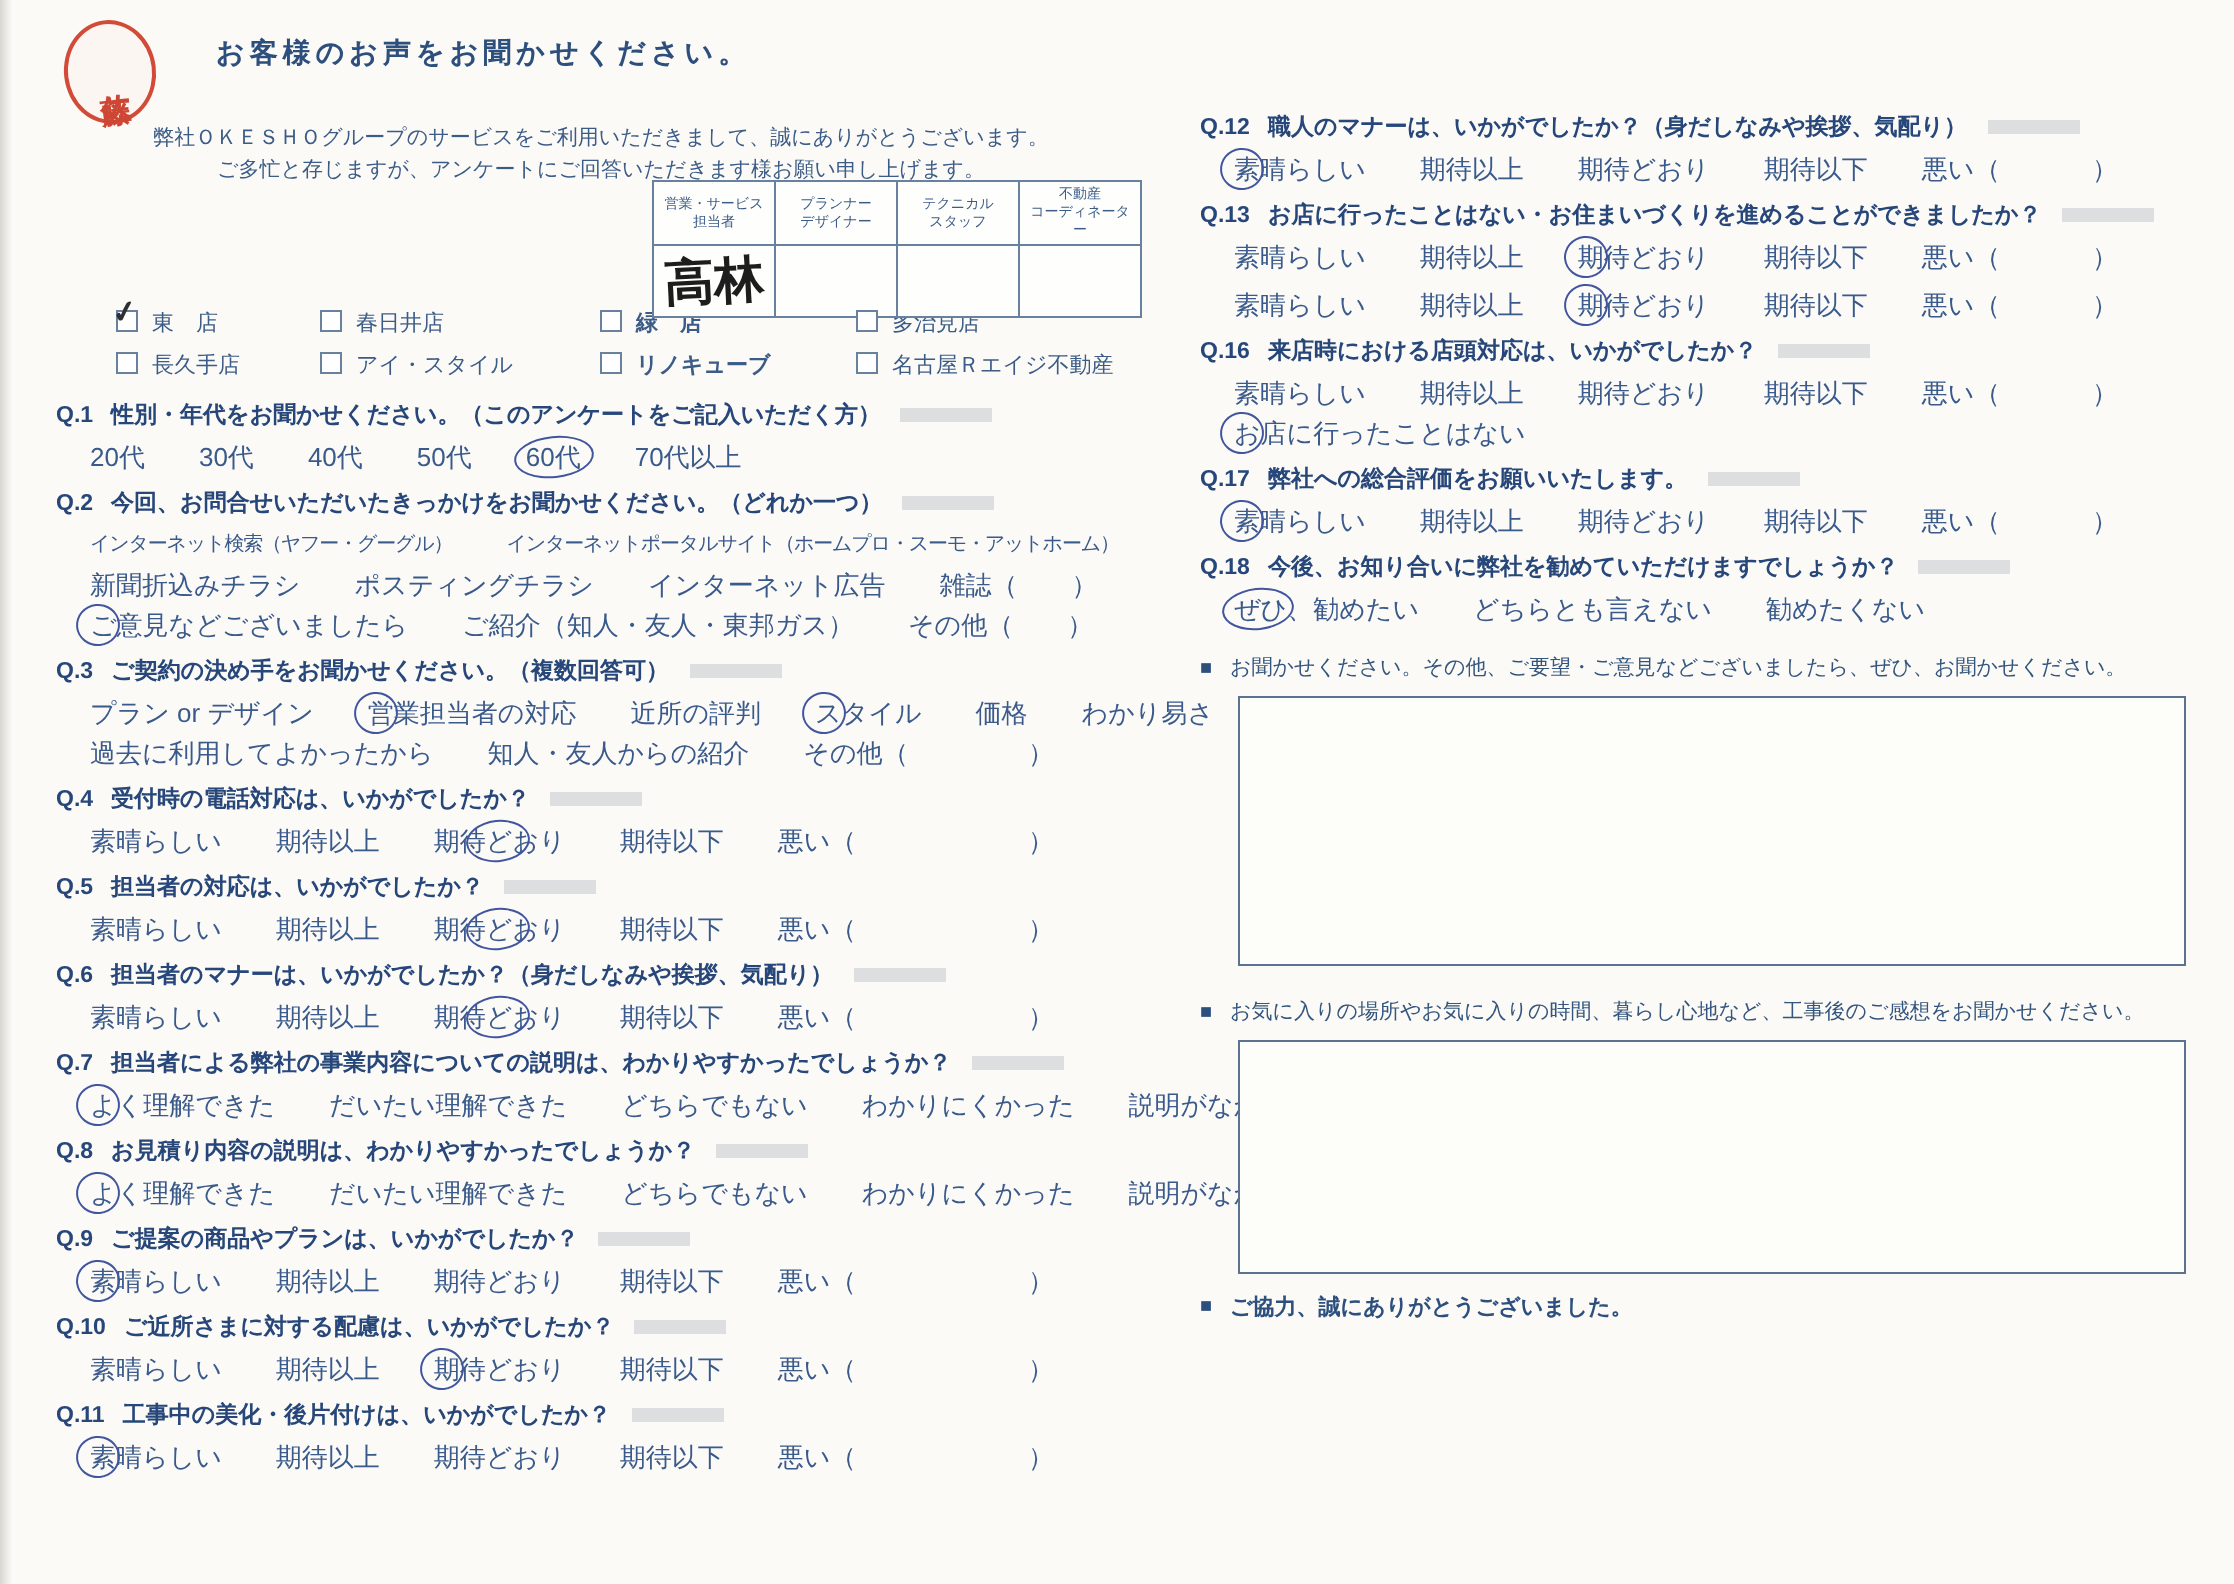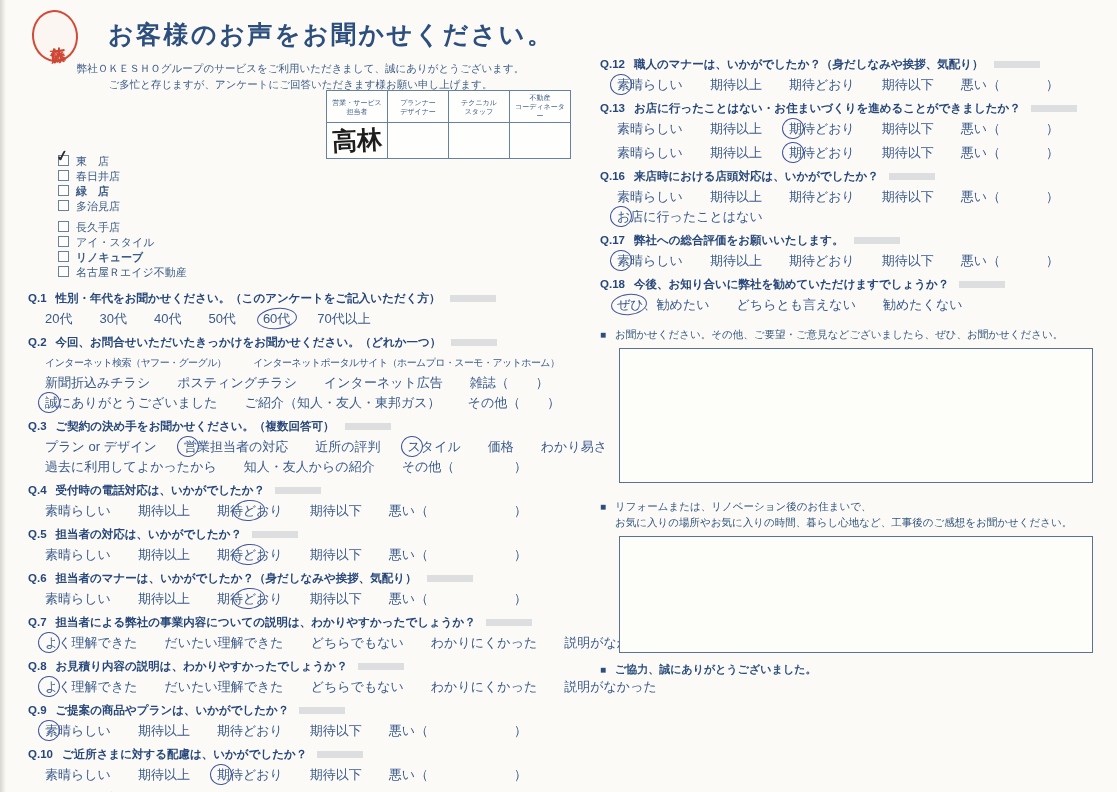--- a/index.html
+++ b/index.html
@@ -12,35 +12,35 @@
   .col-left{position:absolute;left:28px;top:10px;width:545px;}
   .col-right{position:absolute;left:600px;top:0;width:505px;padding-top:46px;}
 
   
   .header{position:relative;height:140px;}
   .stamp{position:absolute;left:4px;top:0;width:42px;height:48px;border:2px solid #d24a38;
          border-radius:50%;color:#ce4634;display:flex;align-items:center;justify-content:center;
          transform:rotate(-7deg);background:rgba(255,235,230,.25);}
   .stamp span{writing-mode:vertical-rl;font-family:"DejaVu Serif",serif;font-weight:bold;
          font-size:15px;letter-spacing:1px;line-height:1;}
-  .title{margin-left:80px;padding-top:8px;font-size:25px;font-weight:bold;color:#2d4f7e;
+  .title{margin-left:80px;padding-top:8px;font-size:14px;font-weight:bold;color:#2d4f7e;
          letter-spacing:2.5px;white-space:nowrap;}
-  .intro{text-align:center;font-size:10.5px;line-height:1.55;color:#3c5c88;margin-top:9px;}
+  .intro{text-align:center;font-size:10.5px;line-height:1.55;color:#3c5c88;margin-top:25px;}
 
   .staff-table{position:absolute;right:2px;top:80px;border-collapse:collapse;background:#fefefc;}
   .staff-table td{border:1px solid #68819f;}
   .staff-table .hd{font-size:7px;line-height:1.3;padding:2px 3px;text-align:center;
                    color:#3c5c88;width:54px;}
   .staff-table .val{height:33px;text-align:center;vertical-align:middle;}
   .handwriting{font-family:"DejaVu Serif",serif;font-size:25px;font-weight:bold;color:#1d1d1d;
                display:inline-block;transform:rotate(-3deg);}
 
   
   .stores{margin-top:4px;padding-left:30px;font-size:11px;color:#3c5c88;}
-  .stores-row{display:flex;margin-bottom:6px;white-space:nowrap;flex-direction:column;}
+  .stores-row{display:flex;margin-bottom:6px;white-space:nowrap;}
   .store{display:inline-block;}
   .stores-row .store:nth-child(1){width:102px;}
   .stores-row .store:nth-child(2){width:140px;}
   .stores-row .store:nth-child(3){width:128px;font-weight:bold;}
   .cb{display:inline-block;width:9px;height:9px;border:1px solid #68819f;margin-right:7px;
       position:relative;vertical-align:-1px;background:#fff;}
   .cb.checked::after{content:"\2713";position:absolute;left:-3px;top:-9px;font-size:15px;
       color:#2f2f2f;font-weight:bold;transform:rotate(-10deg);}
 
   
@@ -159,21 +159,21 @@
             </div>
             <div class="q-row">
               <span class="opt">新聞折込みチラシ</span>
               <span class="opt">ポスティングチラシ</span>
               <span class="opt">インターネット広告</span>
               <span class="opt">雑誌（</span>
               <span class="sp"></span>
               <span class="cp">）</span>
             </div>
             <div class="q-row">
-              <span class="opt circ c-first">誠にありがとうございました</span>
+              <span class="opt circ c-first">ご意見などございましたら</span>
               <span class="opt">ご紹介（知人・友人・東邦ガス）</span>
               <span class="opt">その他（</span>
               <span class="sp"></span>
               <span class="cp">）</span>
             </div>
           </div>
         </div>
         <div class="q">
           <div class="q-title"><span class="qnum">Q.3</span><span class="qtext">ご契約の決め手をお聞かせください。（複数回答可）</span><span class="hl"></span></div>
           <div class="q-rows">
@@ -398,21 +398,20 @@
             <div>
               <div>お聞かせください。その他、ご要望・ご意見などございましたら、ぜひ、お聞かせください。</div>
             </div>
           </div>
           <div class="comment-box"></div>
         </div>
         <div class="comment">
           <div class="c-label">
             <span class="bullet">■</span>
             <div>
-              <div>リフォームまたは、リノベーション後のお住まいで、</div>
               <div>お気に入りの場所やお気に入りの時間、暮らし心地など、工事後のご感想をお聞かせください。</div>
             </div>
           </div>
           <div class="comment-box"></div>
         </div>
       </div>
 
     <div class="footer">
       <span class="bullet">■</span>
       <span>ご協力、誠にありがとうございました。</span>

